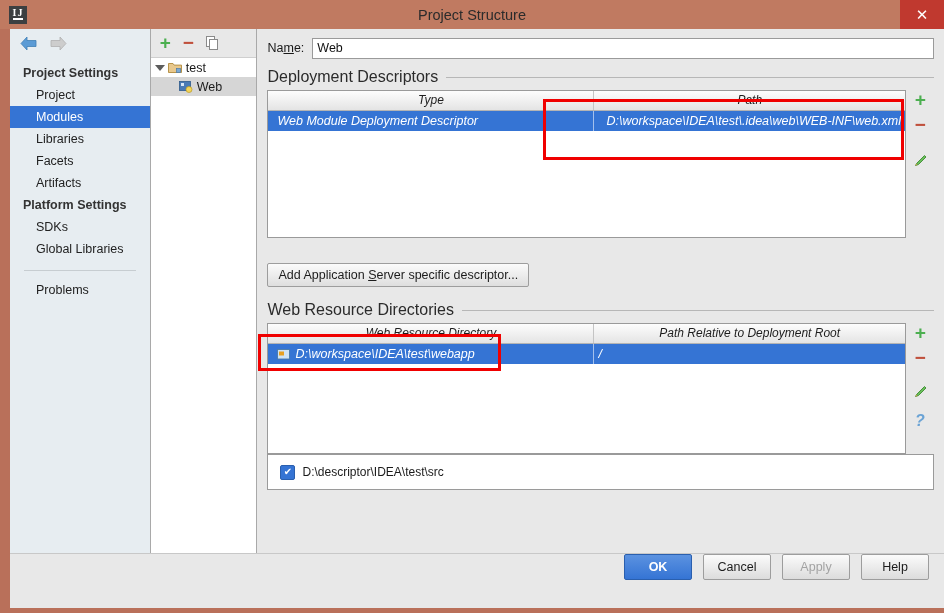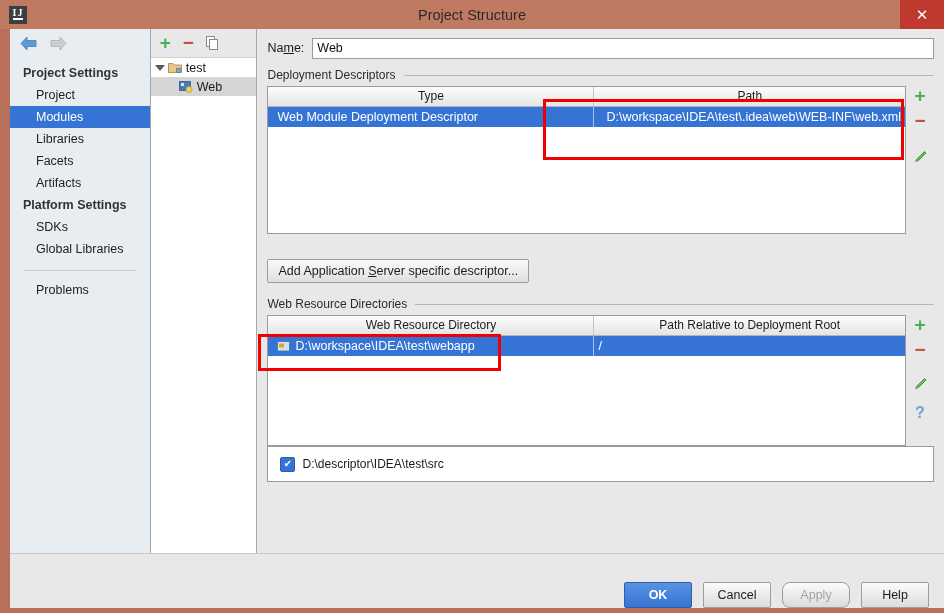--- a/index.html
+++ b/index.html
@@ -186,29 +186,29 @@
     font-family: "Liberation Sans", sans-serif;
     padding: 0 4px;
     box-sizing: border-box;
     color: #111;
   }
 
   .section-head {
     display: flex;
     align-items: center;
     gap: 8px;
-    font-size: 12px;
+    font-size: 16px;
     color: #2b2b2b;
     margin-top: 1px;
     margin-bottom: 4px;
   }
   .section-head .rule { flex: 1; border-top: 1px solid #b7b7b7; }
 
   
-  .tbl-wrap { display: flex; }
+  .tbl-wrap { display: flex; font-style: italic; }
   .tbl {
     flex: 1;
     background: #ffffff;
     border: 1px solid #9a9a9a;
     box-sizing: border-box;
     position: relative;
   }
   .tbl-head {
     display: flex;
     height: 19px;
@@ -300,21 +300,21 @@
     text-align: center;
     cursor: pointer;
   }
 
   
   #footer {
     flex: 1;
     background: #e8e8e8;
     border-top: 1px solid #c8c8c8;
     display: flex;
-    align-items: flex-end;
+    align-items: flex-start;
     justify-content: flex-end;
     gap: 11px;
     padding-right: 15px;
   }
   .fbtn {
     width: 68px;
     height: 26px;
     font-size: 12.5px;
     font-family: "Liberation Sans", sans-serif;
     border: 1px solid #9d9d9d;
@@ -322,21 +322,21 @@
     background: linear-gradient(#fbfbfb, #dcdcdc);
     cursor: pointer;
     color: #1c1c1c;
   }
   .fbtn.primary {
     background: linear-gradient(#5b92e0, #3574d4);
     border: 1px solid #2a5fae;
     color: #ffffff;
     font-weight: bold;
   }
-  .fbtn.disabled { color: #a3a3a3; cursor: default; border-radius: 8px; }
+  .fbtn.disabled { color: #a3a3a3; cursor: default; }
 
   
   .annot {
     position: absolute;
     border: 3px solid #f00000;
     pointer-events: none;
     box-sizing: border-box;
     z-index: 40;
   }
   .mn { text-decoration: underline; }

